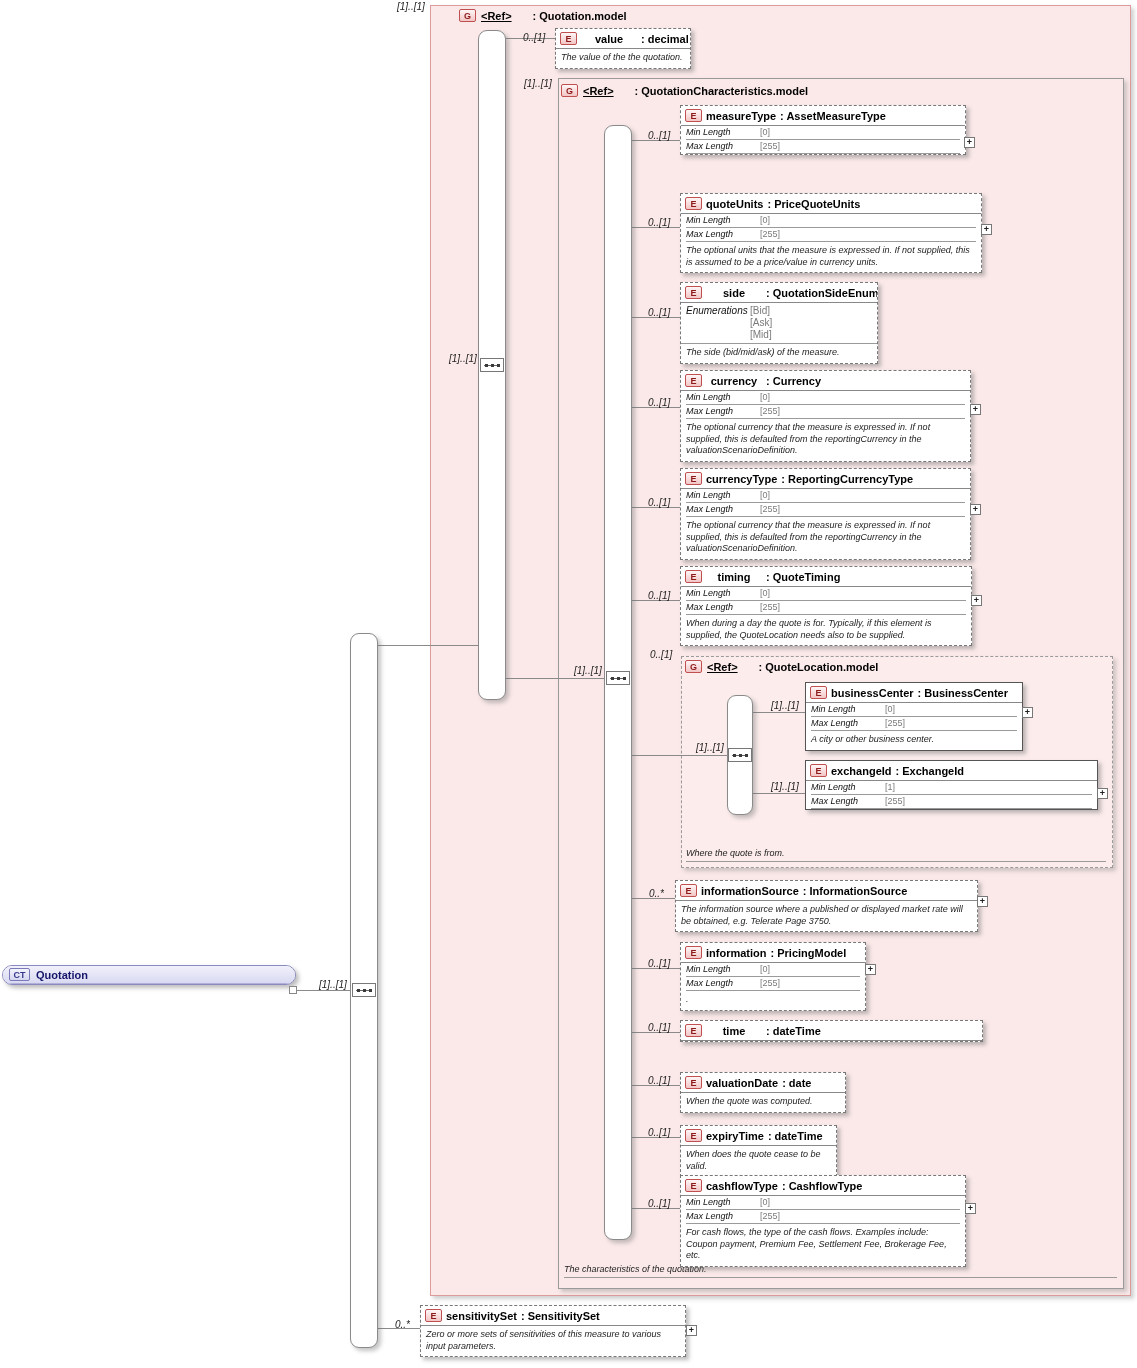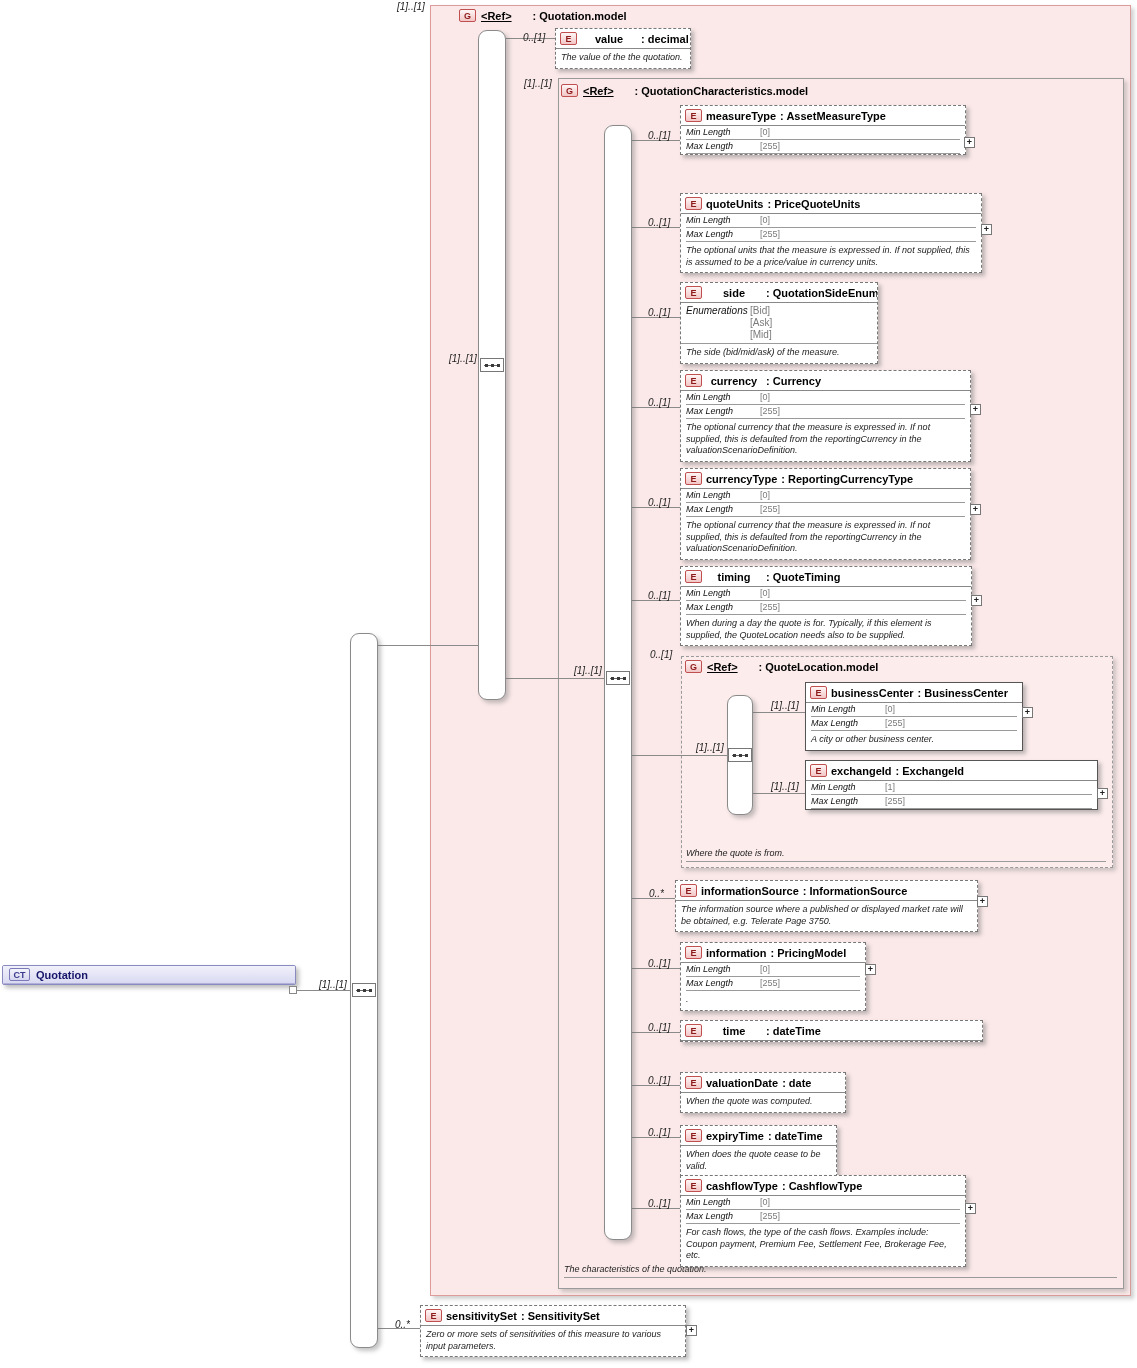--- a/index.html
+++ b/index.html
@@ -39,21 +39,21 @@
   .ladder { position:absolute; background:#fff; border:1px solid #8a8a8a; border-radius:9px; box-shadow:3px 3px 4px rgba(110,110,110,.4); }
   .seqicon { position:absolute; width:24px; height:14px; background:#fff; border:1px solid #777; display:flex; align-items:center; justify-content:center; gap:3px; }
   .seqicon::before { content:""; position:absolute; left:3px; right:3px; top:6px; height:1px; background:#666; }
   .seqicon i { position:relative; width:3px; height:3px; background:#3a3a3a; display:block; }
   .card { position:absolute; font-size:10px; font-style:italic; color:#222; white-space:nowrap; }
   .plus { position:absolute; width:11px; height:11px; border:1px solid #777; background:#fff; font-size:9px; line-height:9px; text-align:center; color:#222; font-weight:bold; }
   .port { position:absolute; width:8px; height:8px; border:1px solid #888; background:#fff; }
   .gfooter { position:absolute; font-style:italic; font-size:9px; color:#222; border-bottom:1px solid #9a9a9a; padding-bottom:3px; }
 
   
-  .ctbox { position:absolute; left:2px; top:965px; width:294px; border:1px solid #8a8ac0; border-radius:2px; background:#fff; box-shadow:3px 3px 4px rgba(110,110,110,.45); overflow:hidden; }
+  .ctbox { position:absolute; left:2px; top:965px; width:294px; border:1px solid #8a8ac0; border-radius:14px; background:#fff; box-shadow:3px 3px 4px rgba(110,110,110,.45); overflow:hidden; }
   .cthdr { display:flex; align-items:center; gap:6px; padding:2px 6px; background:linear-gradient(#f1f1fb,#d9d9f2); font-weight:bold; font-size:11px; color:#16166b; border-bottom:1px solid #b0b0d8; }
 </style>
 </head>
 <body>
 
 <div class="canvas">
 
   <div class="grp" style="left:430px; top:5px; width:701px; height:1291px;"></div>
   <div class="grp gray" style="left:558px; top:78px; width:566px; height:1211px;"></div>
   <div class="grp dashed" style="left:681px; top:656px; width:432px; height:212px;"></div>

